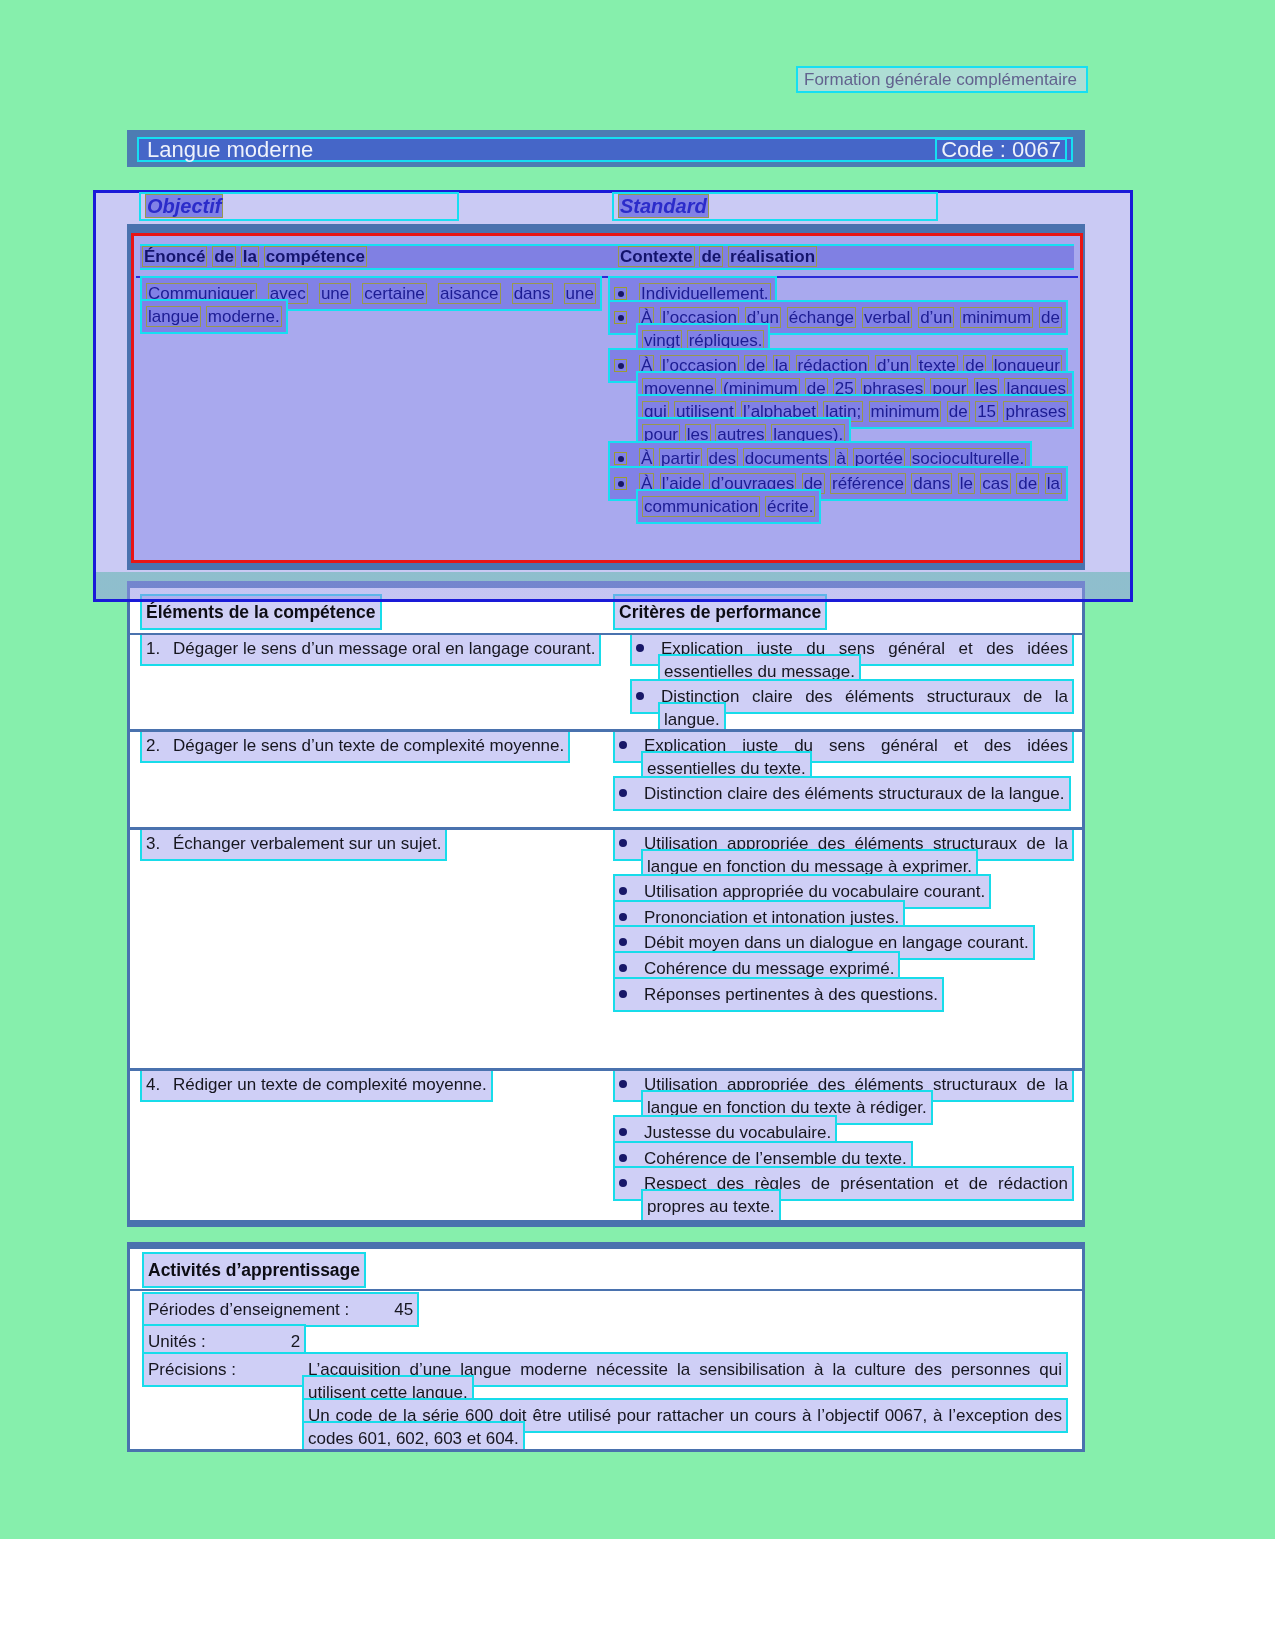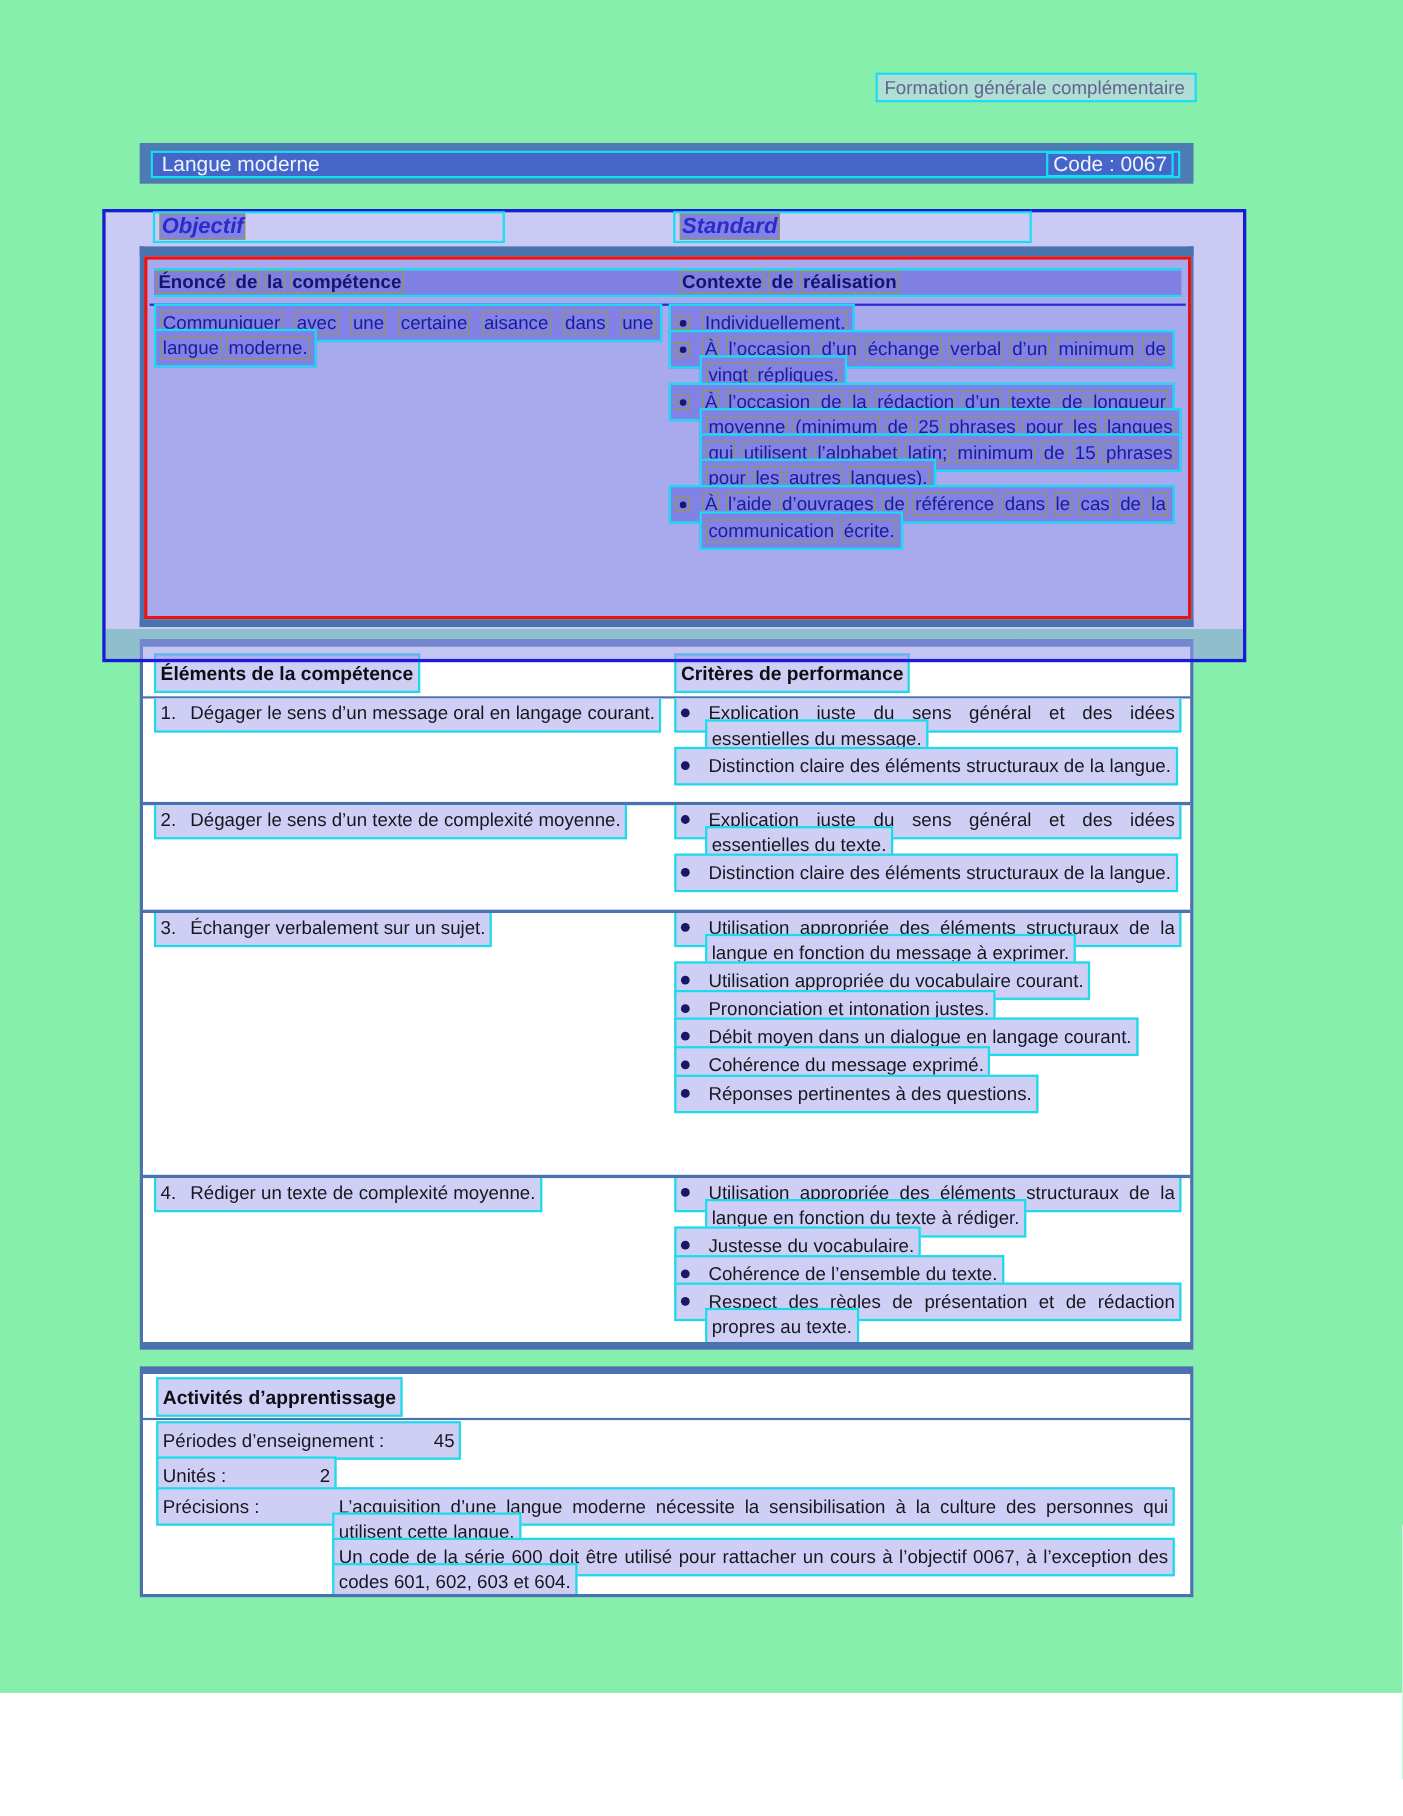--- a/index.html
+++ b/index.html
@@ -29,21 +29,21 @@
     display:flex;align-items:center;padding:0 6px;
     background:rgba(208,208,246,.55);border:2px solid var(--cyan);
     color:#62628e;font-size:17px;
   }
   
   .titlebar{position:absolute;left:127px;top:130px;width:958px;height:37px;background:var(--band);}
   .titlebar-inner{
     position:absolute;left:10px;top:7px;width:936px;height:25px;box-sizing:border-box;
     background:#4566c8;border:2px solid var(--cyan);
     display:flex;justify-content:space-between;align-items:center;padding:0 4px 0 8px;
-    color:#eef2fb;font-size:19px;
+    color:#eef2fb;font-size:22px;
   }
   .tb-code{border:2px solid var(--cyan);padding:0 4px;line-height:19px;}
   
   .overlay-box{
     position:absolute;left:93px;top:190px;width:1040px;height:412px;box-sizing:border-box;
     border:3px solid var(--overlay-border);
     background:linear-gradient(to bottom,var(--overlay-fill) 0px,var(--overlay-fill) 379px,rgba(150,150,232,.55) 379px);
     z-index:5;pointer-events:none;
   }
   
@@ -100,21 +100,21 @@
     position:absolute;left:127px;top:581px;width:958px;box-sizing:border-box;z-index:1;
     border:3px solid var(--steel);border-top-width:7px;border-bottom-width:7px;background:#fff;
   }
   .t2-header{position:relative;height:45px;border-bottom:2px solid var(--steel);font-size:17.5px;font-weight:bold;color:#0d0d14;}
   .t2-header .h-left{position:absolute;left:10px;top:14px;}
   .t2-header .h-right{position:absolute;left:483px;top:14px;}
   .t2-row{
     position:relative;display:grid;grid-template-columns:473px 1fr;box-sizing:border-box;
     border-bottom:3px solid var(--steel);padding:3px 8px 0 10px;overflow:hidden;
   }
-  .t2-row.r1{height:97px;} .t2-row.r2{height:98px;} .t2-row.r3{height:241px;} .t2-row.r4{height:149px;border-bottom:none;}
+  .t2-row.r1{height:97px;gap:17px;} .t2-row.r2{height:98px;} .t2-row.r3{height:241px;} .t2-row.r4{height:149px;border-bottom:none;}
   .t2 p{margin:0;font-size:17px;line-height:22.6px;text-align:justify;color:var(--ink);}
   .el-num{display:inline-block;width:27px;text-indent:0;}
   .t2 .el-p{padding-left:27px;text-indent:-27px;padding-right:10px;}
   .zoneB-list p{padding-left:28px;text-indent:-28px;margin-bottom:3px;}
   
   .act{
     position:absolute;left:127px;top:1242px;width:958px;height:210px;box-sizing:border-box;z-index:1;
     border:3px solid var(--steel);border-top-width:7px;background:#fff;overflow:hidden;
   }
   .act-header{padding:8px 0 6px 12px;border-bottom:2px solid var(--steel);font-size:17.5px;font-weight:bold;color:#0d0d14;line-height:26px;}
@@ -165,20 +165,21 @@
     </div>
     <div class="t1-sep"></div>
     <div class="t1-body">
       <div>
         <p><span class="hlA"><span class="wordize"><span class="w">Communiquer</span> <span class="w">avec</span> <span class="w">une</span> <span class="w">certaine</span> <span class="w">aisance</span> <span class="w">dans</span> <span class="w">une</span> <span class="w">langue</span> <span class="w">moderne.</span></span></span></p>
       </div>
       <div class="zoneA-list">
         <p><span class="hlA"><span class="dotA"></span><span class="wordize"><span class="w">Individuellement.</span></span></span></p>
         <p><span class="hlA"><span class="dotA"></span><span class="wordize"><span class="w">À</span> <span class="w">l’occasion</span> <span class="w">d’un</span> <span class="w">échange</span> <span class="w">verbal</span> <span class="w">d’un</span> <span class="w">minimum</span> <span class="w">de</span> <span class="w">vingt</span> <span class="w">répliques.</span></span></span></p>
         <p><span class="hlA"><span class="dotA"></span><span class="wordize"><span class="w">À</span> <span class="w">l’occasion</span> <span class="w">de</span> <span class="w">la</span> <span class="w">rédaction</span> <span class="w">d’un</span> <span class="w">texte</span> <span class="w">de</span> <span class="w">longueur</span> <span class="w">moyenne</span> <span class="w">(minimum</span> <span class="w">de</span> <span class="w">25</span> <span class="w">phrases</span> <span class="w">pour</span> <span class="w">les</span> <span class="w">langues</span> <span class="w">qui</span> <span class="w">utilisent</span> <span class="w">l’alphabet</span> <span class="w">latin;</span> <span class="w">minimum</span> <span class="w">de</span> <span class="w">15</span> <span class="w">phrases</span> <span class="w">pour</span> <span class="w">les</span> <span class="w">autres</span> <span class="w">langues).</span></span></span></p>
+        <p><span class="hlA"><span class="dotA"></span><span class="wordize"><span class="w">À</span> <span class="w">partir</span> <span class="w">des</span> <span class="w">documents</span> <span class="w">à</span> <span class="w">portée</span> <span class="w">socioculturelle.</span></span></span></p>
         <p><span class="hlA"><span class="dotA"></span><span class="wordize"><span class="w">À</span> <span class="w">l’aide</span> <span class="w">d’ouvrages</span> <span class="w">de</span> <span class="w">référence</span> <span class="w">dans</span> <span class="w">le</span> <span class="w">cas</span> <span class="w">de</span> <span class="w">la</span> <span class="w">communication</span> <span class="w">écrite.</span></span></span></p>
       </div>
     </div>
   </div>
   <div class="t1-band bottom"></div>
 
   <div class="t2">
     <div class="t2-header">
       <span class="h-left"><span class="hlB">Éléments de la compétence</span></span>
       <span class="h-right"><span class="hlB">Critères de performance</span></span>

